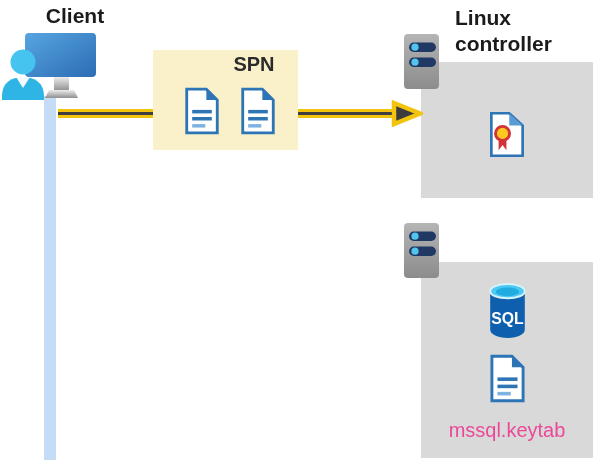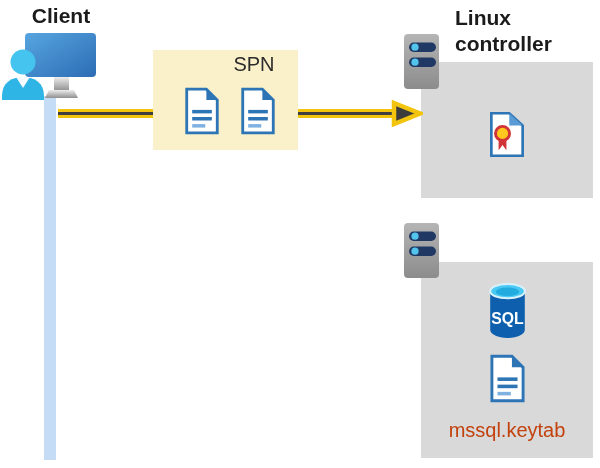--- a/index.html
+++ b/index.html
@@ -5,46 +5,46 @@
   html,body{margin:0;padding:0;background:#fff;}
   #stage{
     position:relative;width:600px;height:468px;background:#ffffff;overflow:hidden;
     font-family:"Liberation Sans", sans-serif;
   }
   .abs{position:absolute;}
   .title{
     font-weight:bold;font-size:21px;color:#1b1b1b;line-height:26px;letter-spacing:0px;
   }
   
-  #client-label{left:0px;top:3px;width:122px;text-align:center;z-index:4;}
+  #client-label{left:0px;top:3px;width:122px;text-align:center;z-index:4;padding-left:14px;}
   #client-bar{left:44px;top:96px;width:12px;height:364px;background:#c5dcf6;z-index:1;}
   #client-icon{left:0px;top:28px;z-index:2;}
   
   #arrow-line{left:58px;top:109px;width:336px;height:9px;background:#f2c40e;z-index:2;}
   #arrow-core{margin-top:3px;height:3px;background:#3f3f3f;}
   #arrow-head{left:391px;top:100px;z-index:2;}
   
   #ticket-box{left:153px;top:50px;width:145px;height:100px;background:#faf1cb;z-index:3;}
   .ticket-label{top:53px;width:56px;text-align:center;font-size:20px;color:#2b2b2b;z-index:4;}
   #tgt-label{left:170px;}
-  #spn-label{left:226px;}
+  #spn-label{left:226px;font-weight:bold;}
   #tgt-doc{left:181px;top:87px;z-index:4;}
   #spn-doc{left:237px;top:87px;z-index:4;}
   
   #dc-box{left:421px;top:62px;width:172px;height:136px;background:#d9d9d9;z-index:1;}
   #dc-title{left:455px;top:5px;width:125px;z-index:4;}
   #dc-server{left:403px;top:33px;z-index:4;}
   #cert-icon{left:488px;top:111px;z-index:4;}
   
   #ls-box{left:421px;top:262px;width:172px;height:196px;background:#d9d9d9;z-index:1;}
   #ls-title{left:456px;top:226px;width:140px;z-index:4;}
   #ls-server{left:403px;top:222px;z-index:4;}
   #sql-icon{left:487px;top:282px;z-index:4;}
   #keytab-doc{left:487px;top:354px;z-index:4;}
-  #keytab-label{left:421px;top:419px;width:172px;text-align:center;font-size:20px;color:#c2410c;z-index:4;}
+  #keytab-label{left:421px;top:419px;width:172px;text-align:center;font-size:20px;color:#ec4899;z-index:4;}
 </style>
 </head>
 <body>
 
 <div id="stage">
 
   <svg width="0" height="0" style="position:absolute" aria-hidden="true">
     <defs>
       <linearGradient id="gradScreen" x1="0" y1="0" x2="1" y2="1">
         <stop offset="0" stop-color="#57a5e0"></stop>

